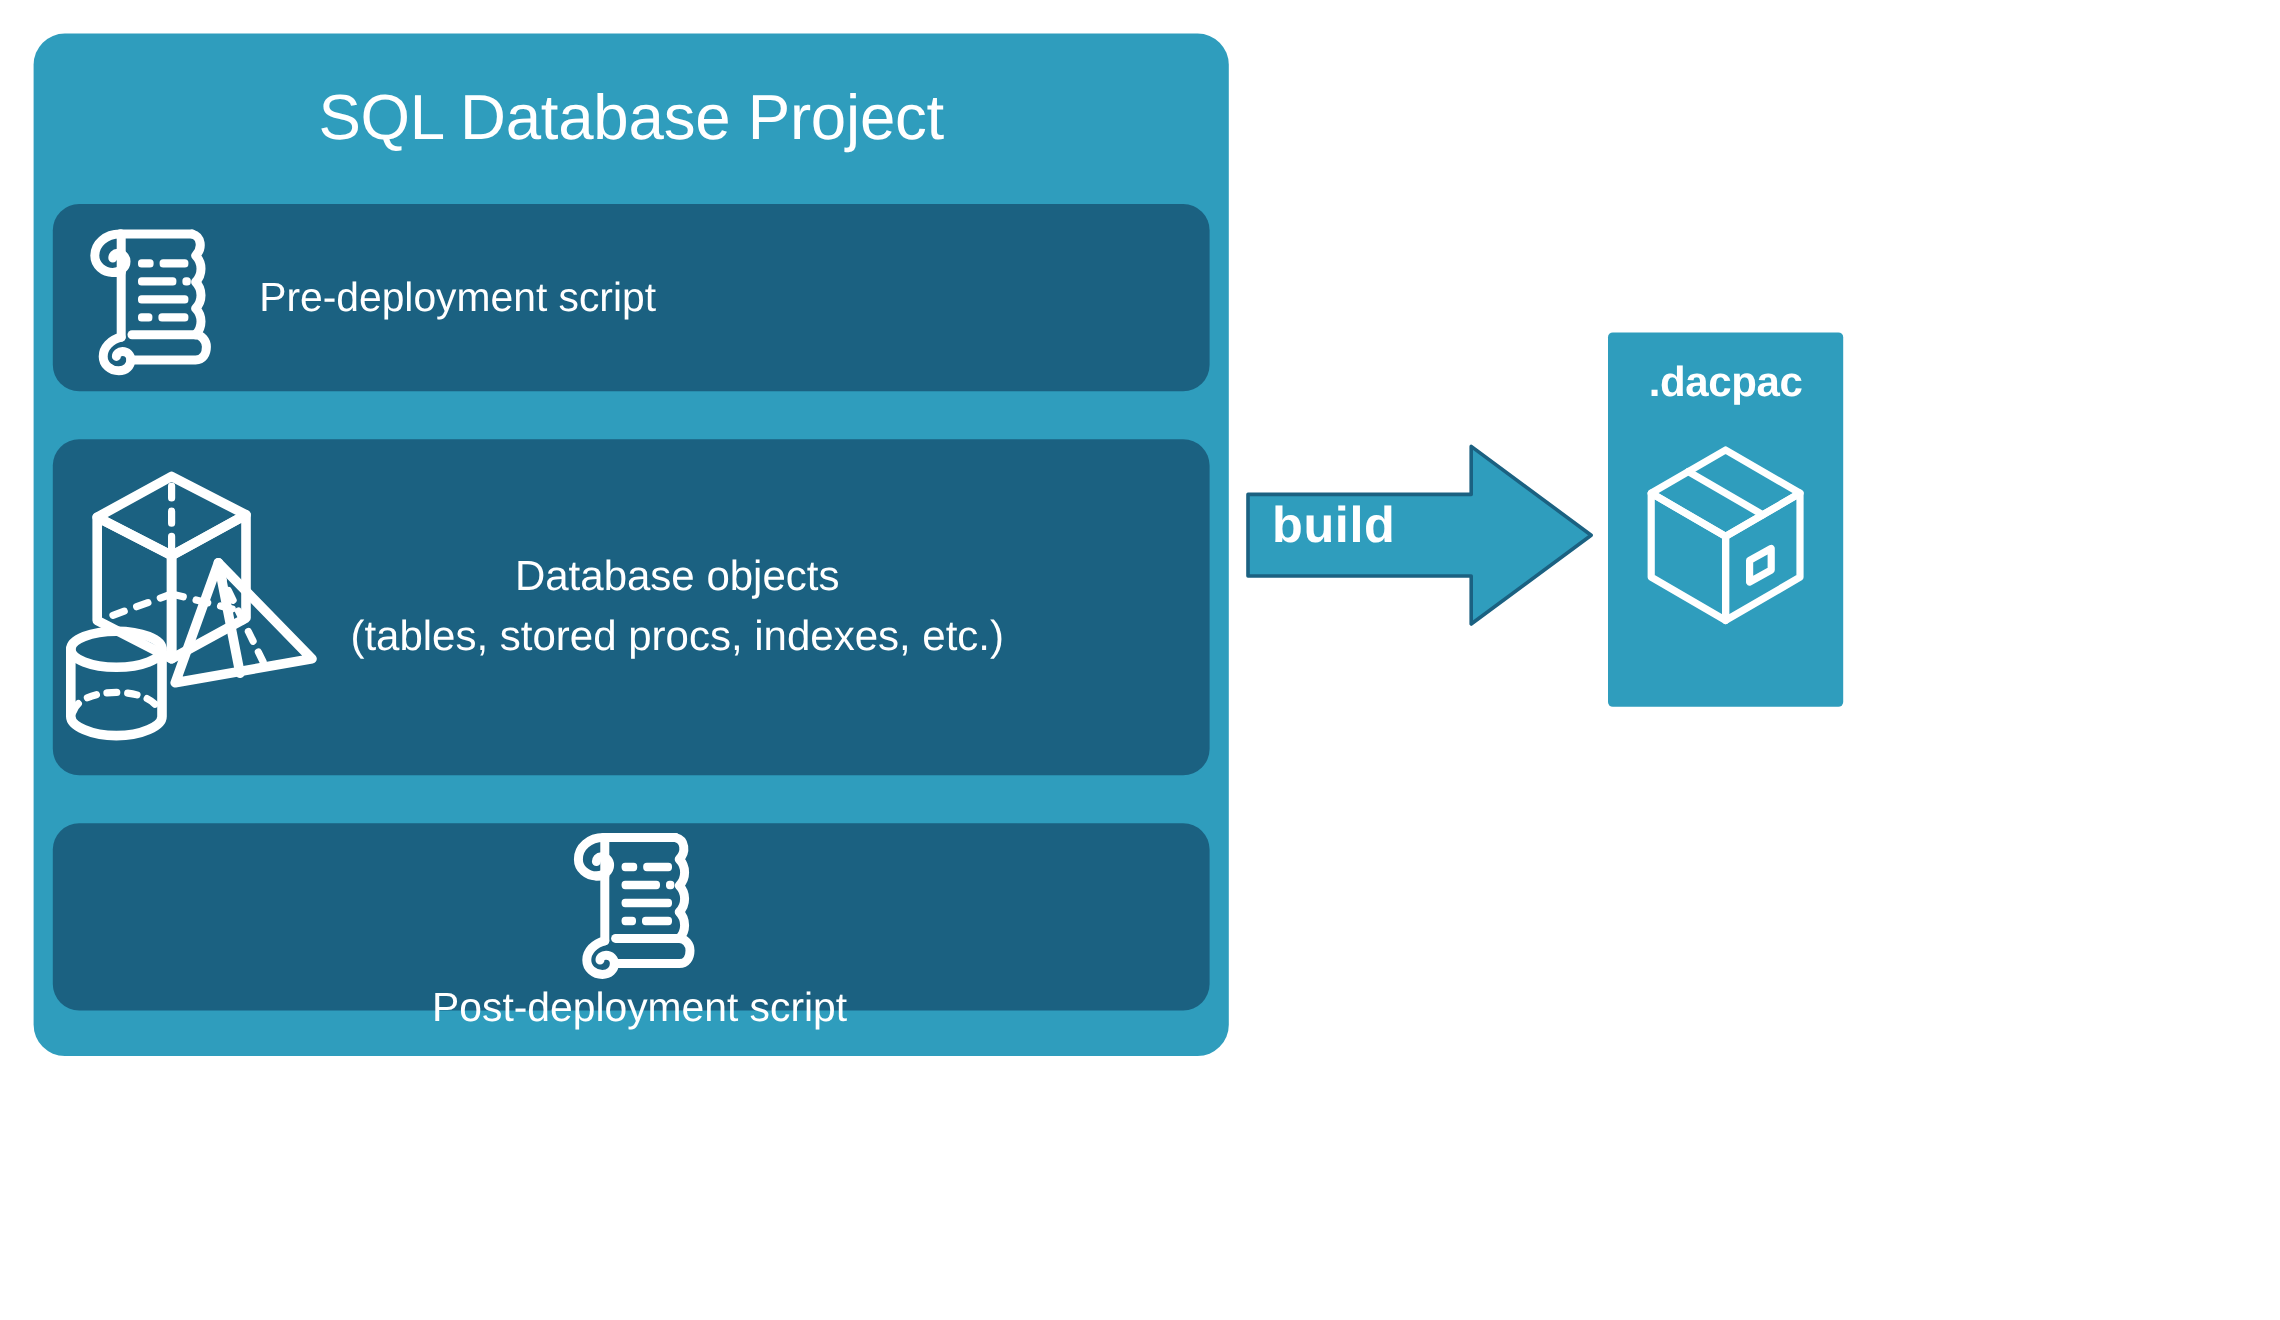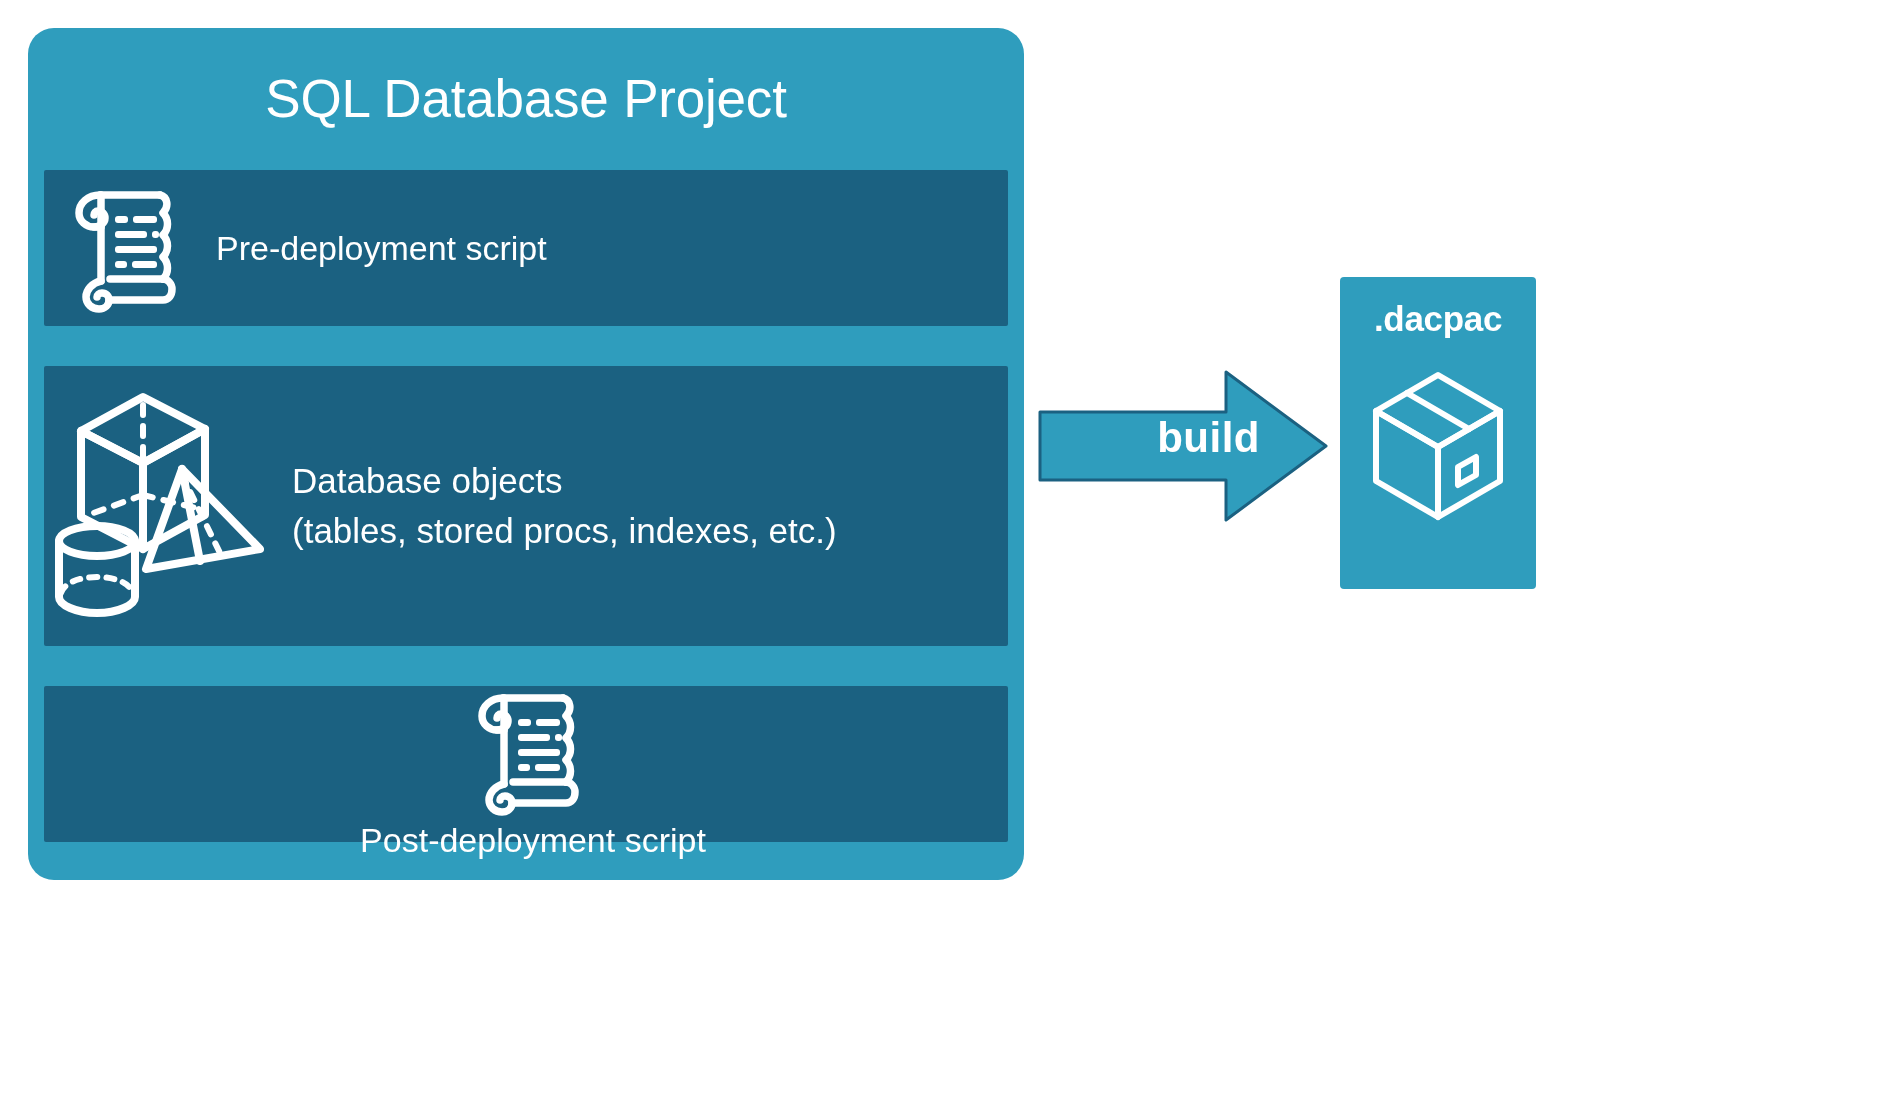--- a/index.html
+++ b/index.html
@@ -46,21 +46,21 @@
     letter-spacing: -0.2px;
     line-height: 1.1;
   }
 
   
   .panel {
     position: absolute;
     left: 16px;
     width: 964px;
     background: #1b6181;
-    border-radius: 2px;
+    border-radius: 22px;
     box-sizing: border-box;
     display: flex;
     align-items: center;
   }
 
   .panel.pre   { top: 142px; height: 156px; }
   .panel.objs  { top: 338px; height: 280px; }
   .panel.post  { top: 658px; height: 156px; flex-direction: column; }
 
   .panel-icon {
@@ -74,36 +74,36 @@
   .panel.objs .panel-icon { width: 230px; height: 250px; margin-left: 4px; }
 
   .panel-label {
     color: #ffffff;
     font-size: 34px;
     font-weight: 400;
     line-height: 1.42;
     white-space: pre-line;
     margin-left: 14px;
   }
-  .panel.objs .panel-label { font-size: 35px; }
+  .panel.objs .panel-label { font-size: 35px; text-align: center; }
 
   
   .build-arrow {
     position: absolute;
     left: 1040px;
     top: 372px;
     width: 290px;
     height: 148px;
   }
   .build-arrow-label {
     position: absolute;
     left: 1060px;
     top: 414px;
     width: 200px;
-    text-align: right;
+    text-align: left;
     color: #ffffff;
     font-size: 42px;
     font-weight: bold;
     letter-spacing: 0.5px;
   }
 
   
   .dacpac-box {
     position: absolute;
     left: 1340px;

